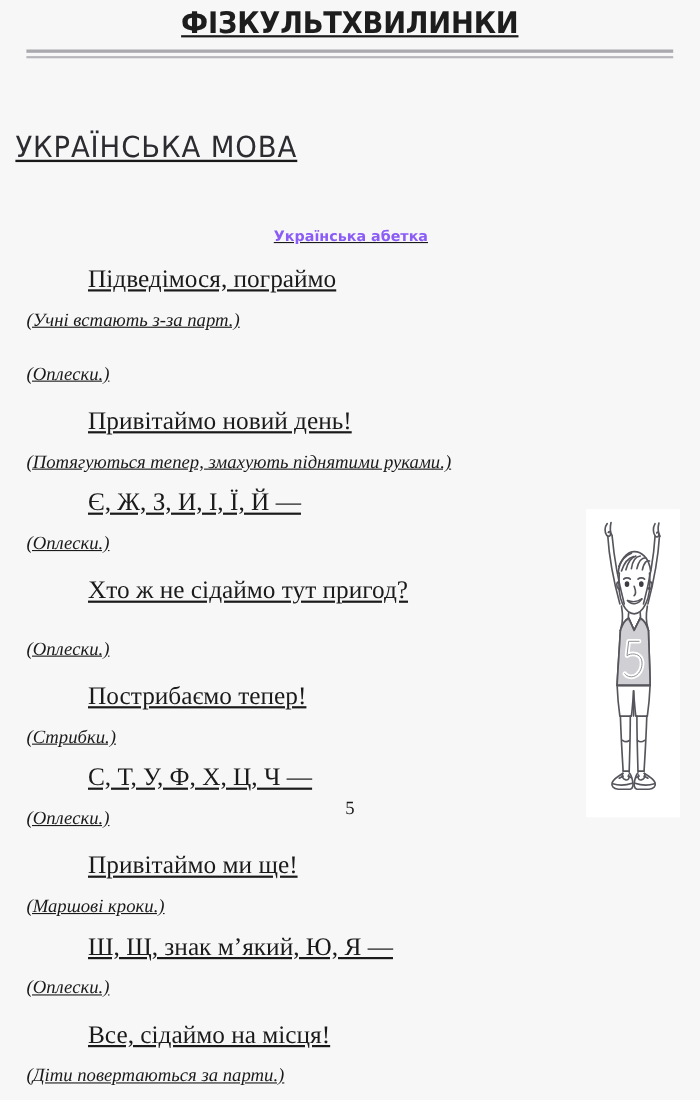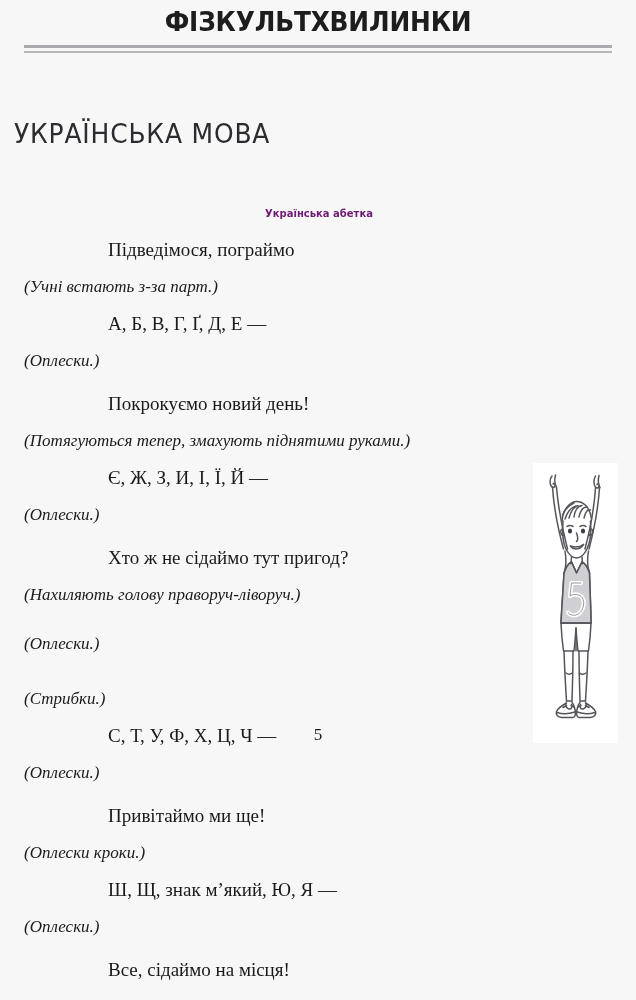--- a/index.html
+++ b/index.html
@@ -14,20 +14,21 @@
     color: #1a1a1a;
     position: relative;
     overflow: hidden;
   }
 
   .page {
     position: relative;
     width: 636px;
     height: 769px;
     box-sizing: border-box;
+    text-decoration: underline;
   }
 
   
   .doc-title {
     text-align: center;
     font-family: "DejaVu Sans", sans-serif;
     font-weight: bold;
     font-size: 27px;
     letter-spacing: -0.2px;
     color: #1d1d1d;
@@ -65,39 +66,39 @@
     padding-left: 14px;
     padding-top: 62px;
     transform: scaleY(1.06);
     transform-origin: left top;
   }
 
   
   .poem-title {
     font-family: "DejaVu Sans", sans-serif;
     font-weight: bold;
-    font-size: 10px;
+    font-size: 13px;
     text-align: center;
-    color: #701a75;
+    color: #8b5cf6;
     margin: 0;
     padding-top: 64px;
     padding-left: 2px;
   }
 
   .body-block {
     padding-top: 18px;
     font-size: 17.5px;
     line-height: 1.0;
   }
 
   .verse {
     margin: 0;
-    padding-left: 108px;
+    padding-left: 80px;
     font-family: "Liberation Serif", serif;
-    font-size: 19px;
+    font-size: 23px;
     line-height: 25px;
     white-space: pre;
   }
 
   .stage {
     margin: 4px;
     padding-left: 20px;
     font-family: "Liberation Serif", serif;
     font-style: italic;
     font-size: 17px;
@@ -150,49 +151,48 @@
   <h2 class="section-heading">УКРАЇНСЬКА МОВА</h2>
 
   <h3 class="poem-title">Українська абетка</h3>
 
   <div class="body-block">
 
     <p class="verse">Підведімося, пограймо</p>
     <div class="sp-8"></div>
     <p class="stage">(Учні встають з-за парт.)</p>
     <div class="sp-8"></div>
-    <p class="verse">А, Б, В, Г, Ґ, Д, Е —</p>
-    <div class="sp-8"></div>
-    <p class="stage">(Оплески.)</p>
-    <div class="sp-14"></div>
-    <p class="verse">Покрокуємо новий день!</p>
+    <div class="sp-8"></div>
+    <p class="stage">(Оплески.)</p>
+    <div class="sp-14"></div>
+    <p class="verse">Привітаймо новий день!</p>
     <div class="sp-8"></div>
     <p class="stage">(Потягуються тепер, змахують піднятими руками.)</p>
     <div class="sp-8"></div>
     <p class="verse">Є, Ж, З, И, І, Ї, Й —</p>
     <div class="sp-8"></div>
     <p class="stage">(Оплески.)</p>
     <div class="sp-14"></div>
     <p class="verse">Хто ж не сідаймо тут пригод?</p>
     <div class="sp-8"></div>
-    <p class="stage">(Нахиляють голову праворуч-ліворуч.)</p>
-    <div class="sp-8"></div>
-    <div class="sp-8"></div>
-    <p class="stage">(Оплески.)</p>
-    <div class="sp-14"></div>
+    <div class="sp-8"></div>
+    <div class="sp-8"></div>
+    <p class="stage">(Оплески.)</p>
+    <div class="sp-14"></div>
+    <p class="verse">Пострибаємо тепер!</p>
     <div class="sp-8"></div>
     <p class="stage">(Стрибки.)</p>
     <div class="sp-8"></div>
     <p class="verse">С, Т, У, Ф, Х, Ц, Ч —</p>
     <div class="sp-8"></div>
     <p class="stage">(Оплески.)</p>
     <div class="sp-14"></div>
     <p class="verse">Привітаймо ми ще!</p>
     <div class="sp-8"></div>
-    <p class="stage">(Оплески кроки.)</p>
+    <p class="stage">(Маршові кроки.)</p>
     <div class="sp-8"></div>
     <p class="verse">Ш, Щ, знак м’який, Ю, Я —</p>
     <div class="sp-8"></div>
     <p class="stage">(Оплески.)</p>
     <div class="sp-14"></div>
     <p class="verse">Все, сідаймо на місця!</p>
     <div class="sp-8"></div>
     <p class="stage">(Діти повертаються за парти.)</p>
 
   </div>

